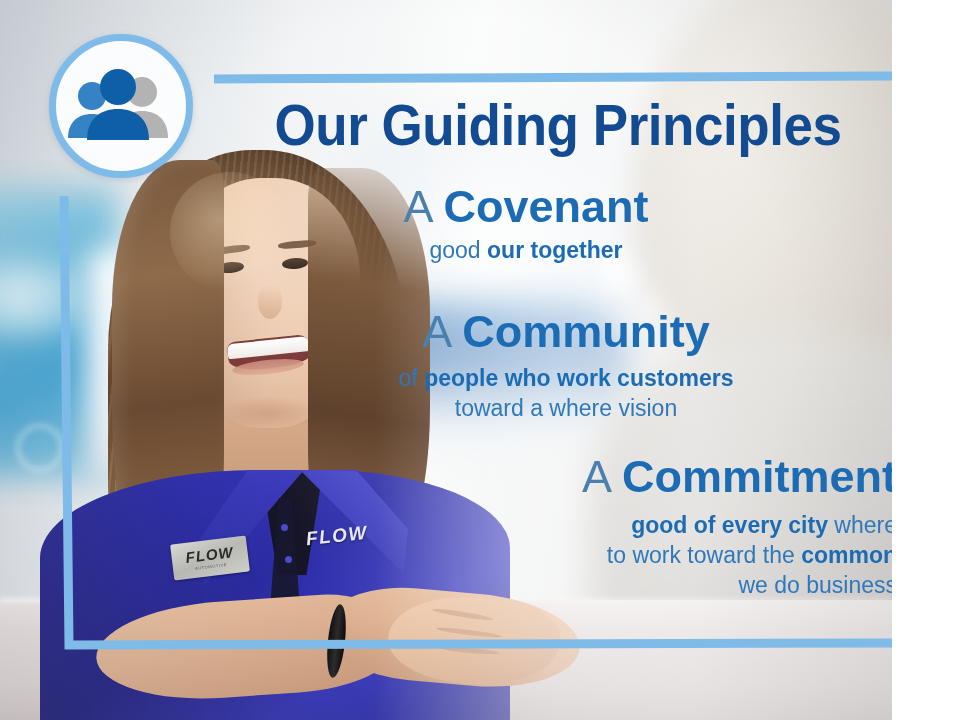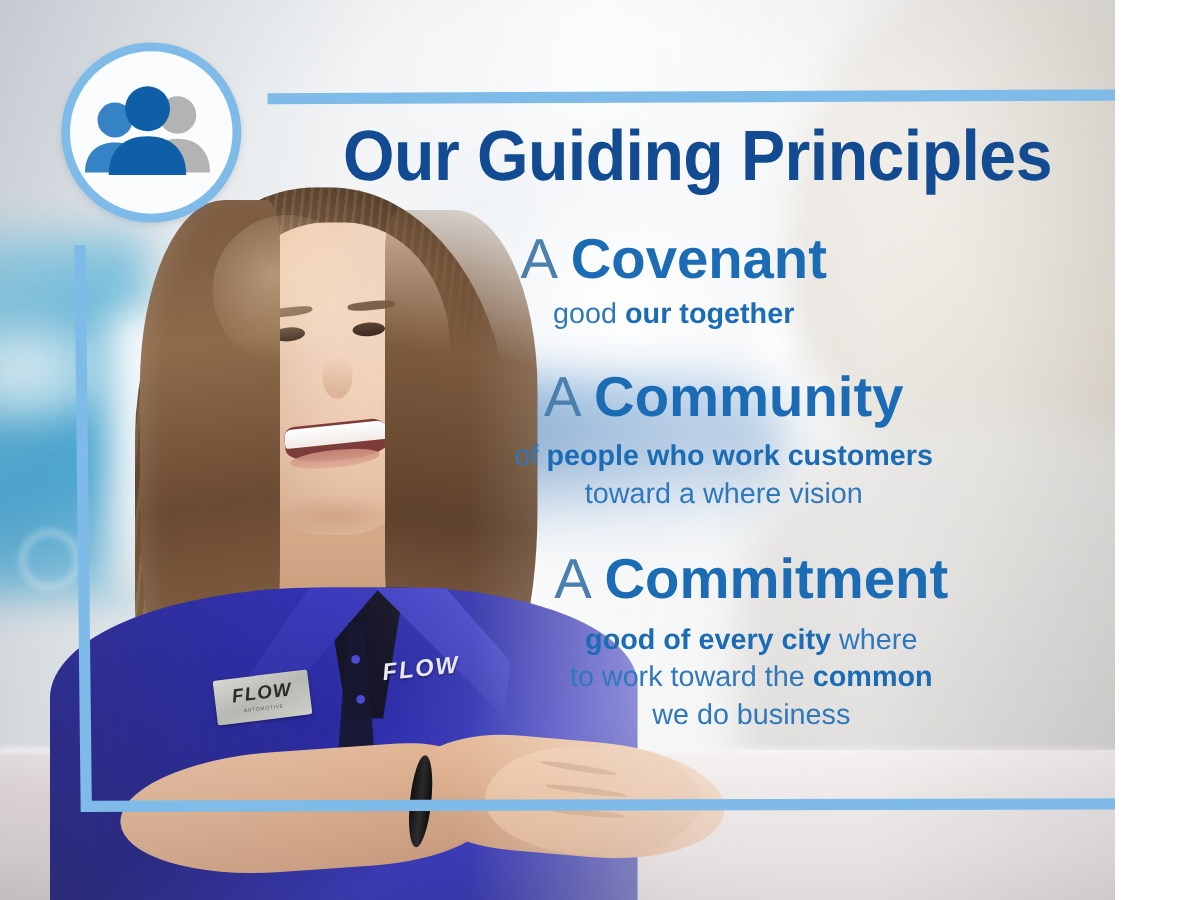--- a/index.html
+++ b/index.html
@@ -474,21 +474,21 @@
     line-height: 1;
     letter-spacing: -.5px;
     color: #124b91;
     transform: scaleX(.93);
     transform-origin: center;
     white-space: nowrap;
   }
 
   .principles {
     position: absolute;
-    left: 226px;
+    left: 213px;
     top: 182px;
     width: 684px;
   }
 
   .principle {
     text-align: center;
     margin-bottom: 4px;
   }
   .principle .headline {
     font-family: "Liberation Sans", sans-serif;
@@ -511,23 +511,23 @@
     line-height: 1.30;
     color: #2f78bb;
     font-weight: 400;
     margin-top: 2px;
   }
   .principle .sub b { font-weight: 700; color: #1b6cb4; }
 
   
   .p-covenant  { margin-left: -58px; margin-top: 0; }
   .p-covenant .sub { margin-top: 4px; }
-  .p-community { margin-left: 22px; margin-top: 27px; }
+  .p-community { margin-left: 22px; margin-top: 41px; }
   .p-community .sub { margin-top: 6px; }
-  .p-commitment{ margin-left: 66px; margin-top: 29px; }
+  .p-commitment{ margin-left: 66px; margin-top: 29px; text-align: right; }
   .p-commitment .sub { margin-top: 8px; }
 </style>
 </head>
 <body>
 
 <div id="poster">
 
   <div class="photo-layer">
     <div class="bg-room"></div>
     <div class="bg-screen"></div>

